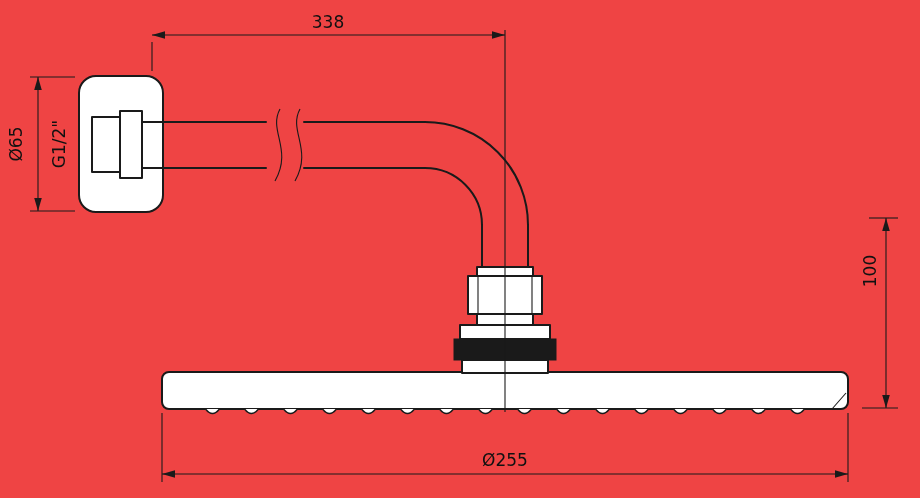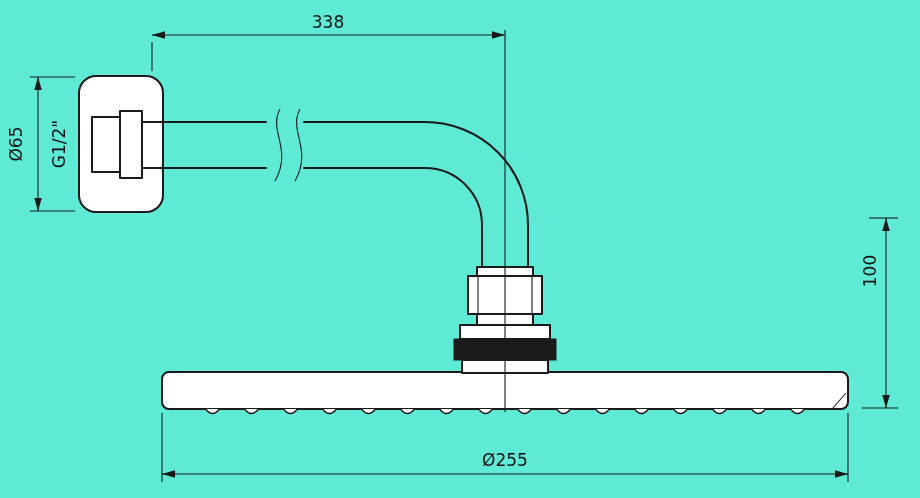--- a/index.html
+++ b/index.html
@@ -6,21 +6,21 @@
   html, body {
     margin: 0;
     padding: 0;
     background: #ffffff;
     font-family: "DejaVu Sans", "Liberation Sans", sans-serif;
   }
   .stage {
     position: relative;
     width: 920px;
     height: 498px;
-    background: #5eead4;
+    background: #ef4444;
     overflow: hidden;
   }
   svg { display: block; }
   .outline  { fill: #ffffff; stroke: #1a1a1a; stroke-width: 2; stroke-linejoin: round; }
   .solid    { fill: #1a1a1a; stroke: #1a1a1a; stroke-width: 1; }
   .objline  { fill: none; stroke: #1a1a1a; stroke-width: 2; stroke-linecap: round; }
   .thinline { fill: none; stroke: #1a1a1a; stroke-width: 1.1; }
   .dimline  { fill: none; stroke: #1a1a1a; stroke-width: 1.1; }
   .arrow    { fill: #1a1a1a; stroke: none; }
   .dimtext  {

